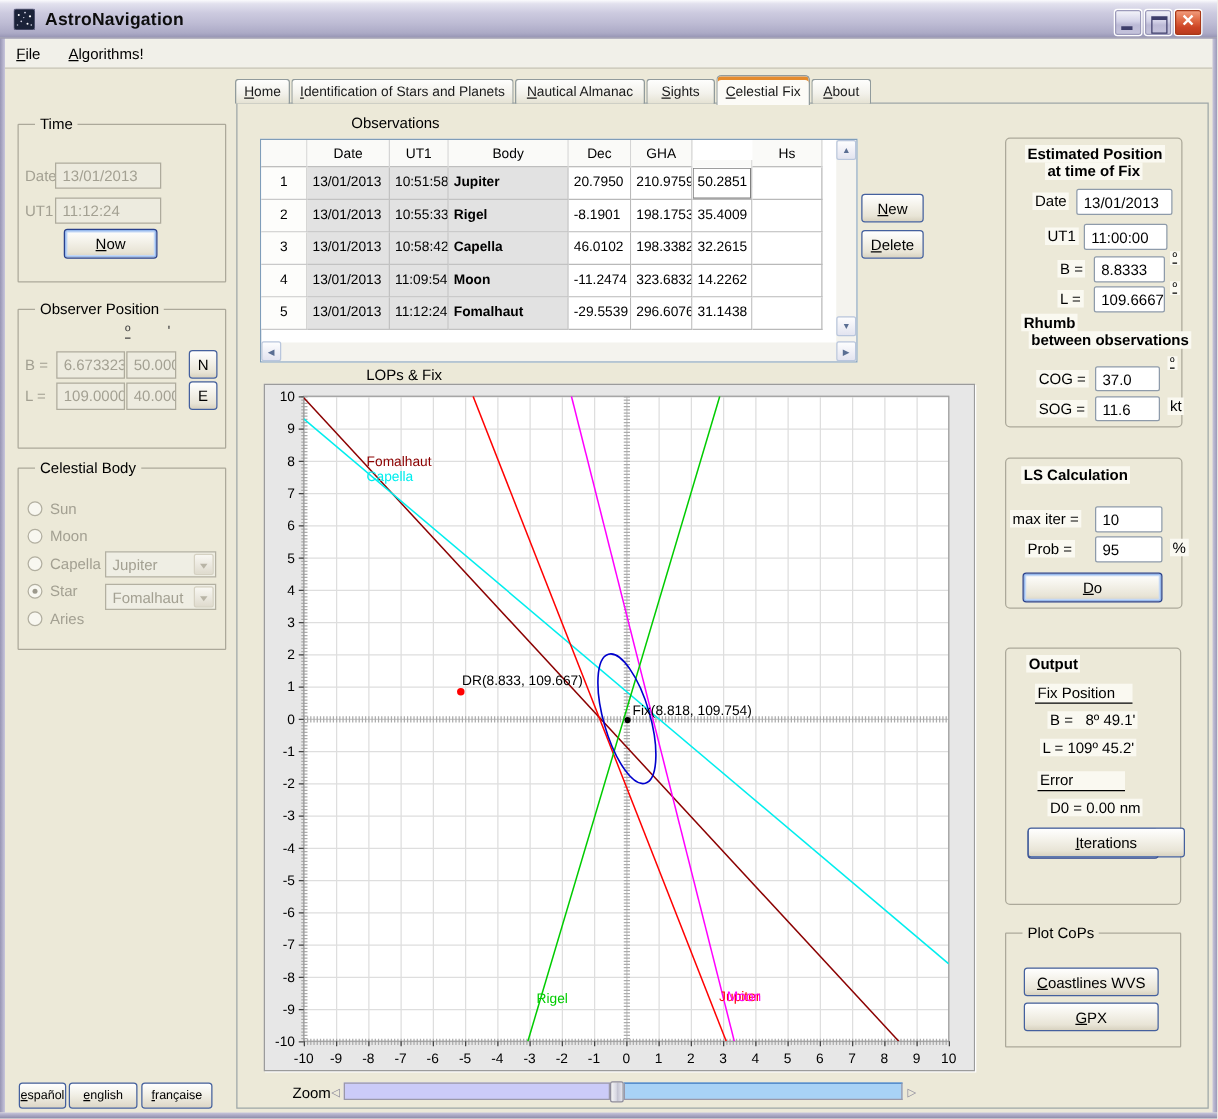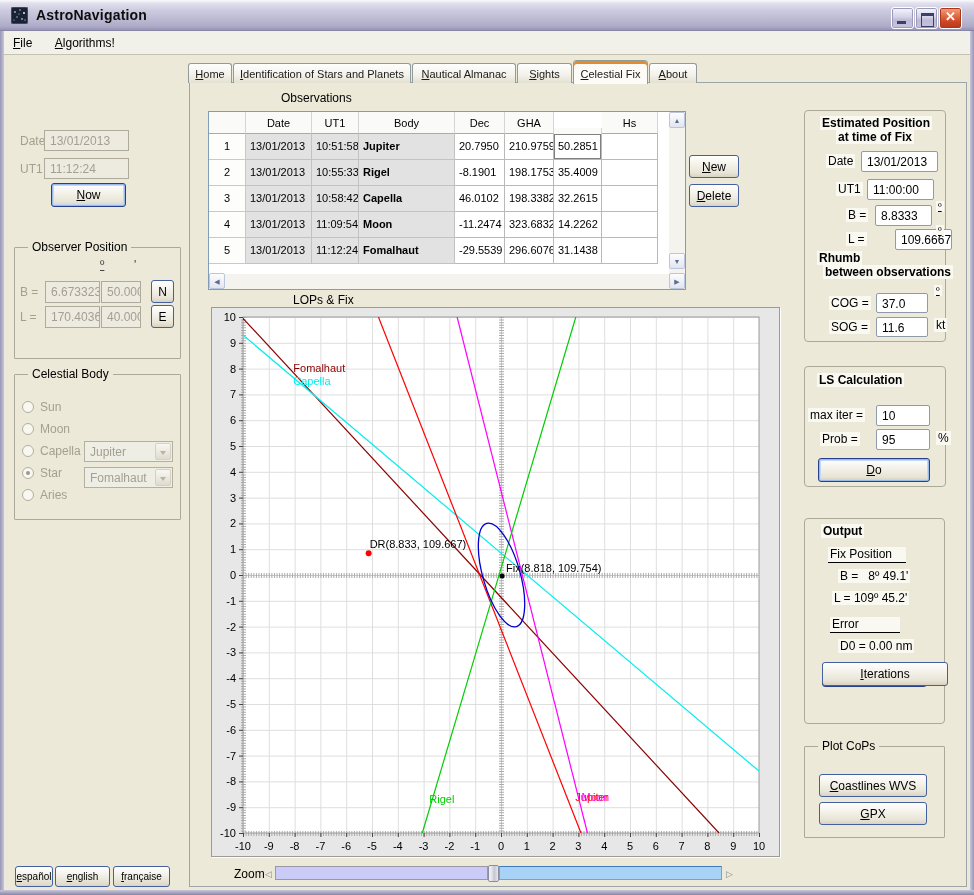--- a/index.html
+++ b/index.html
@@ -88,37 +88,40 @@
     <span class="title">AstroNavigation</span>
     <div class="winbtn min" style="left:891px;"></div>
     <div class="winbtn max" style="left:915px;"></div>
     <div class="winbtn close" style="left:939px;"></div>
   </div>
   <div class="menubar">
     <span class="menu-item"><u>F</u>ile</span>
     <span class="menu-item"><u>A</u>lgorithms!</span>
   </div>
 
+  <div class="groupbox" style="left:14px;top:99px;width:167px;height:127px;">
+    <span class="gtitle">Time</span>
+  </div>
   <span class="dlabel" style="left:20px;top:134px;">Date</span>
   <div class="dfield" style="left:44px;top:130px;width:85px;height:21px;">13/01/2013</div>
   <span class="dlabel" style="left:20px;top:162px;">UT1</span>
   <div class="dfield" style="left:44px;top:158px;width:85px;height:21px;">11:12:24</div>
   <div class="btn btn-default" style="left:51px;top:183px;width:75px;height:24px;padding-top:4px;"><u>N</u>ow</div>
 
   <div class="groupbox" style="left:14px;top:247px;width:167px;height:112px;">
     <span class="gtitle">Observer Position</span>
   </div>
   <span class="dlabel" style="left:100px;top:258px;color:#444;text-decoration:underline;">º</span>
   <span class="dlabel" style="left:134px;top:258px;color:#444;">'</span>
   <span class="dlabel" style="left:20px;top:285px;">B =</span>
   <div class="dfield" style="left:45px;top:281px;width:55px;height:22px;">6.673323</div>
   <div class="dfield" style="left:101px;top:281px;width:40px;height:22px;">50.0000</div>
   <div class="btn" style="left:151px;top:280px;width:23px;height:23px;padding-top:4px;">N</div>
   <span class="dlabel" style="left:20px;top:310px;">L =</span>
-  <div class="dfield" style="left:45px;top:306px;width:55px;height:22px;">170.4036</div>
+  <div class="dfield" style="left:45px;top:306px;width:55px;height:22px;">109.0000</div>
   <div class="dfield" style="left:101px;top:306px;width:40px;height:22px;">40.0000</div>
   <div class="btn" style="left:151px;top:305px;width:23px;height:23px;padding-top:4px;">E</div>
 
   <div class="groupbox" style="left:14px;top:374px;width:167px;height:146px;">
     <span class="gtitle">Celestial Body</span>
   </div>
   <div class="radio" style="left:22px;top:401px;"></div>
   <span class="dlabel" style="left:40px;top:400px;">Sun</span>
   <div class="radio" style="left:22px;top:423px;"></div>
   <span class="dlabel" style="left:40px;top:422px;">Moon</span>
@@ -374,21 +377,21 @@
   <span class="plabel pbold" style="left:820px;top:116px;">Estimated Position</span>
   <span class="plabel pbold" style="left:836px;top:130px;">at time of Fix</span>
   <span class="plabel" style="left:826px;top:154px;">Date</span>
   <div class="field" style="left:861px;top:151px;width:77px;height:21px;border-radius:2px;">13/01/2013</div>
   <span class="plabel" style="left:836px;top:182px;">UT1</span>
   <div class="field" style="left:867px;top:179px;width:67px;height:21px;border-radius:2px;">11:00:00</div>
   <span class="plabel" style="left:846px;top:208px;">B =</span>
   <div class="field" style="left:875px;top:205px;width:57px;height:21px;border-radius:2px;">8.8333</div>
   <span class="plabel" style="left:936px;top:201px;font-size:10px;text-decoration:underline;">º</span>
   <span class="plabel" style="left:846px;top:232px;">L =</span>
-  <div class="field" style="left:875px;top:229px;width:57px;height:21px;border-radius:2px;margin-left:20px;">109.6667</div>
+  <div class="field" style="left:875px;top:229px;width:57px;height:21px;border-radius:2px;">109.6667</div>
   <span class="plabel" style="left:936px;top:225px;font-size:10px;text-decoration:underline;">º</span>
   <span class="plabel pbold" style="left:817px;top:251px;">Rhumb</span>
   <span class="plabel pbold" style="left:823px;top:265px;">between observations</span>
   <span class="plabel" style="left:934px;top:285px;font-size:10px;text-decoration:underline;">º</span>
   <span class="plabel" style="left:829px;top:296px;">COG =</span>
   <div class="field" style="left:876px;top:293px;width:52px;height:20px;border-radius:2px;">37.0</div>
   <span class="plabel" style="left:829px;top:320px;">SOG =</span>
   <div class="field" style="left:876px;top:317px;width:52px;height:20px;border-radius:2px;">11.6</div>
   <span class="plabel" style="left:934px;top:318px;">kt</span>
 

